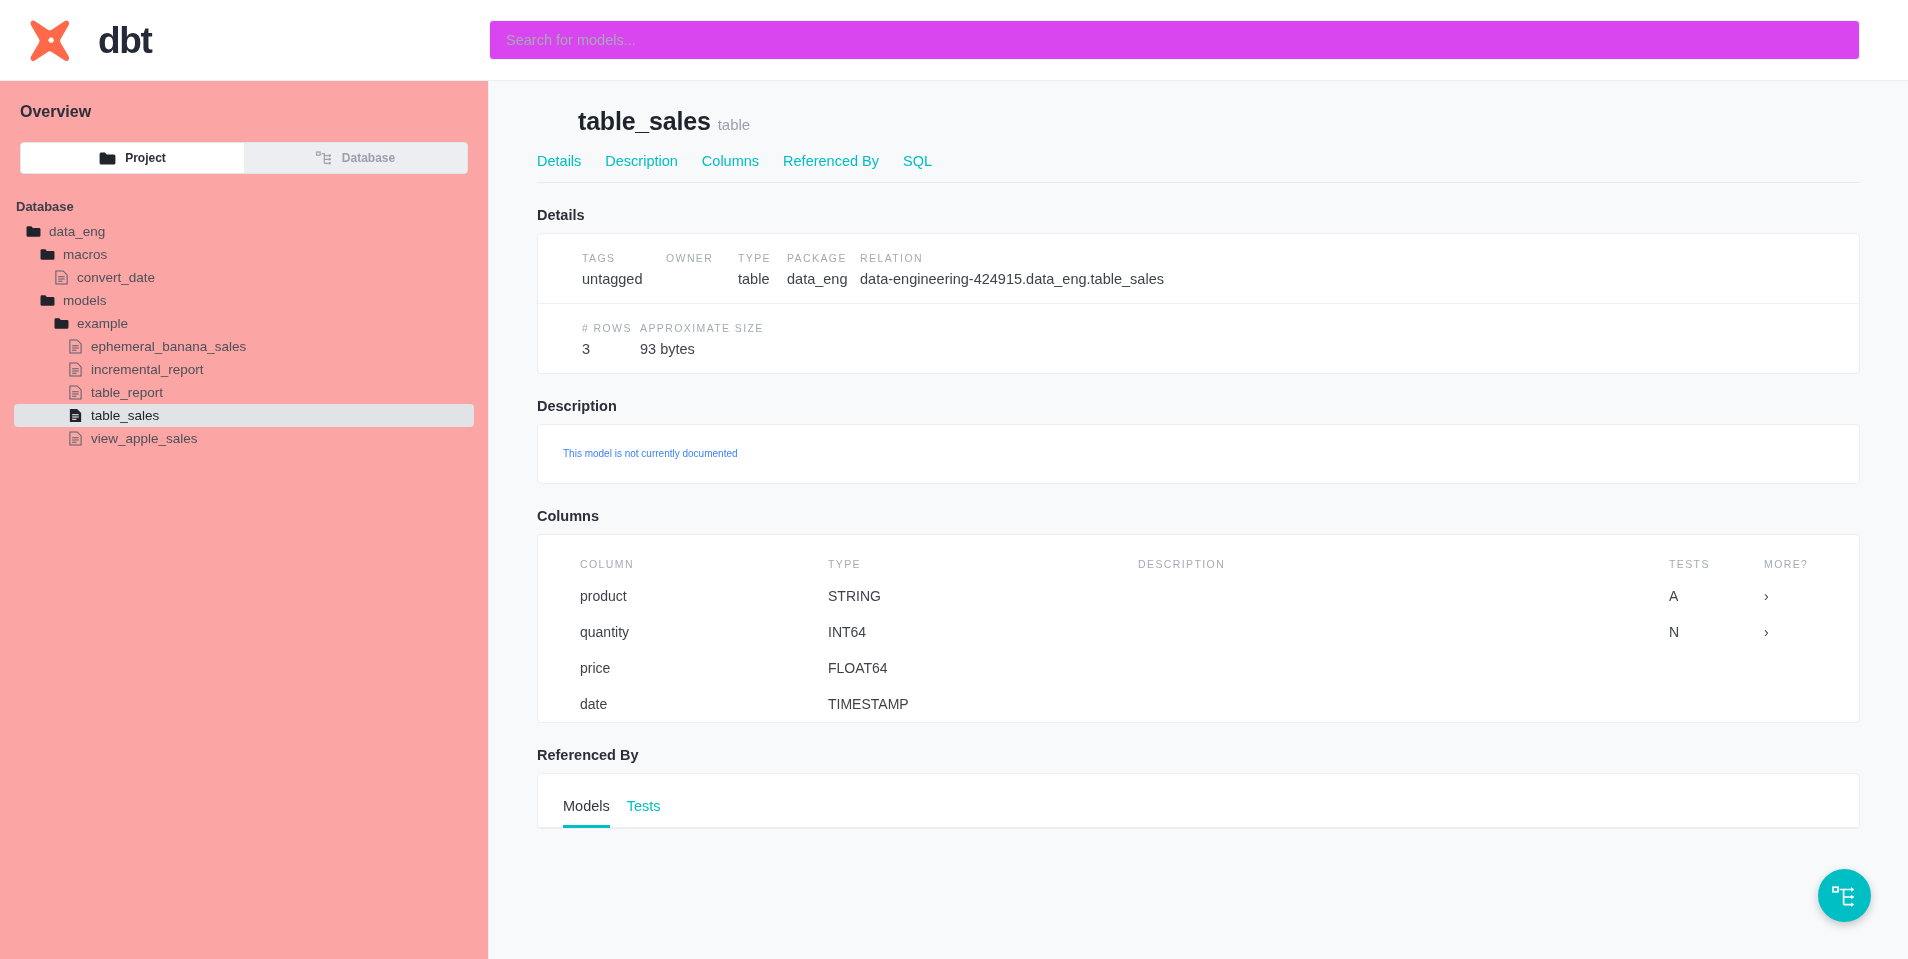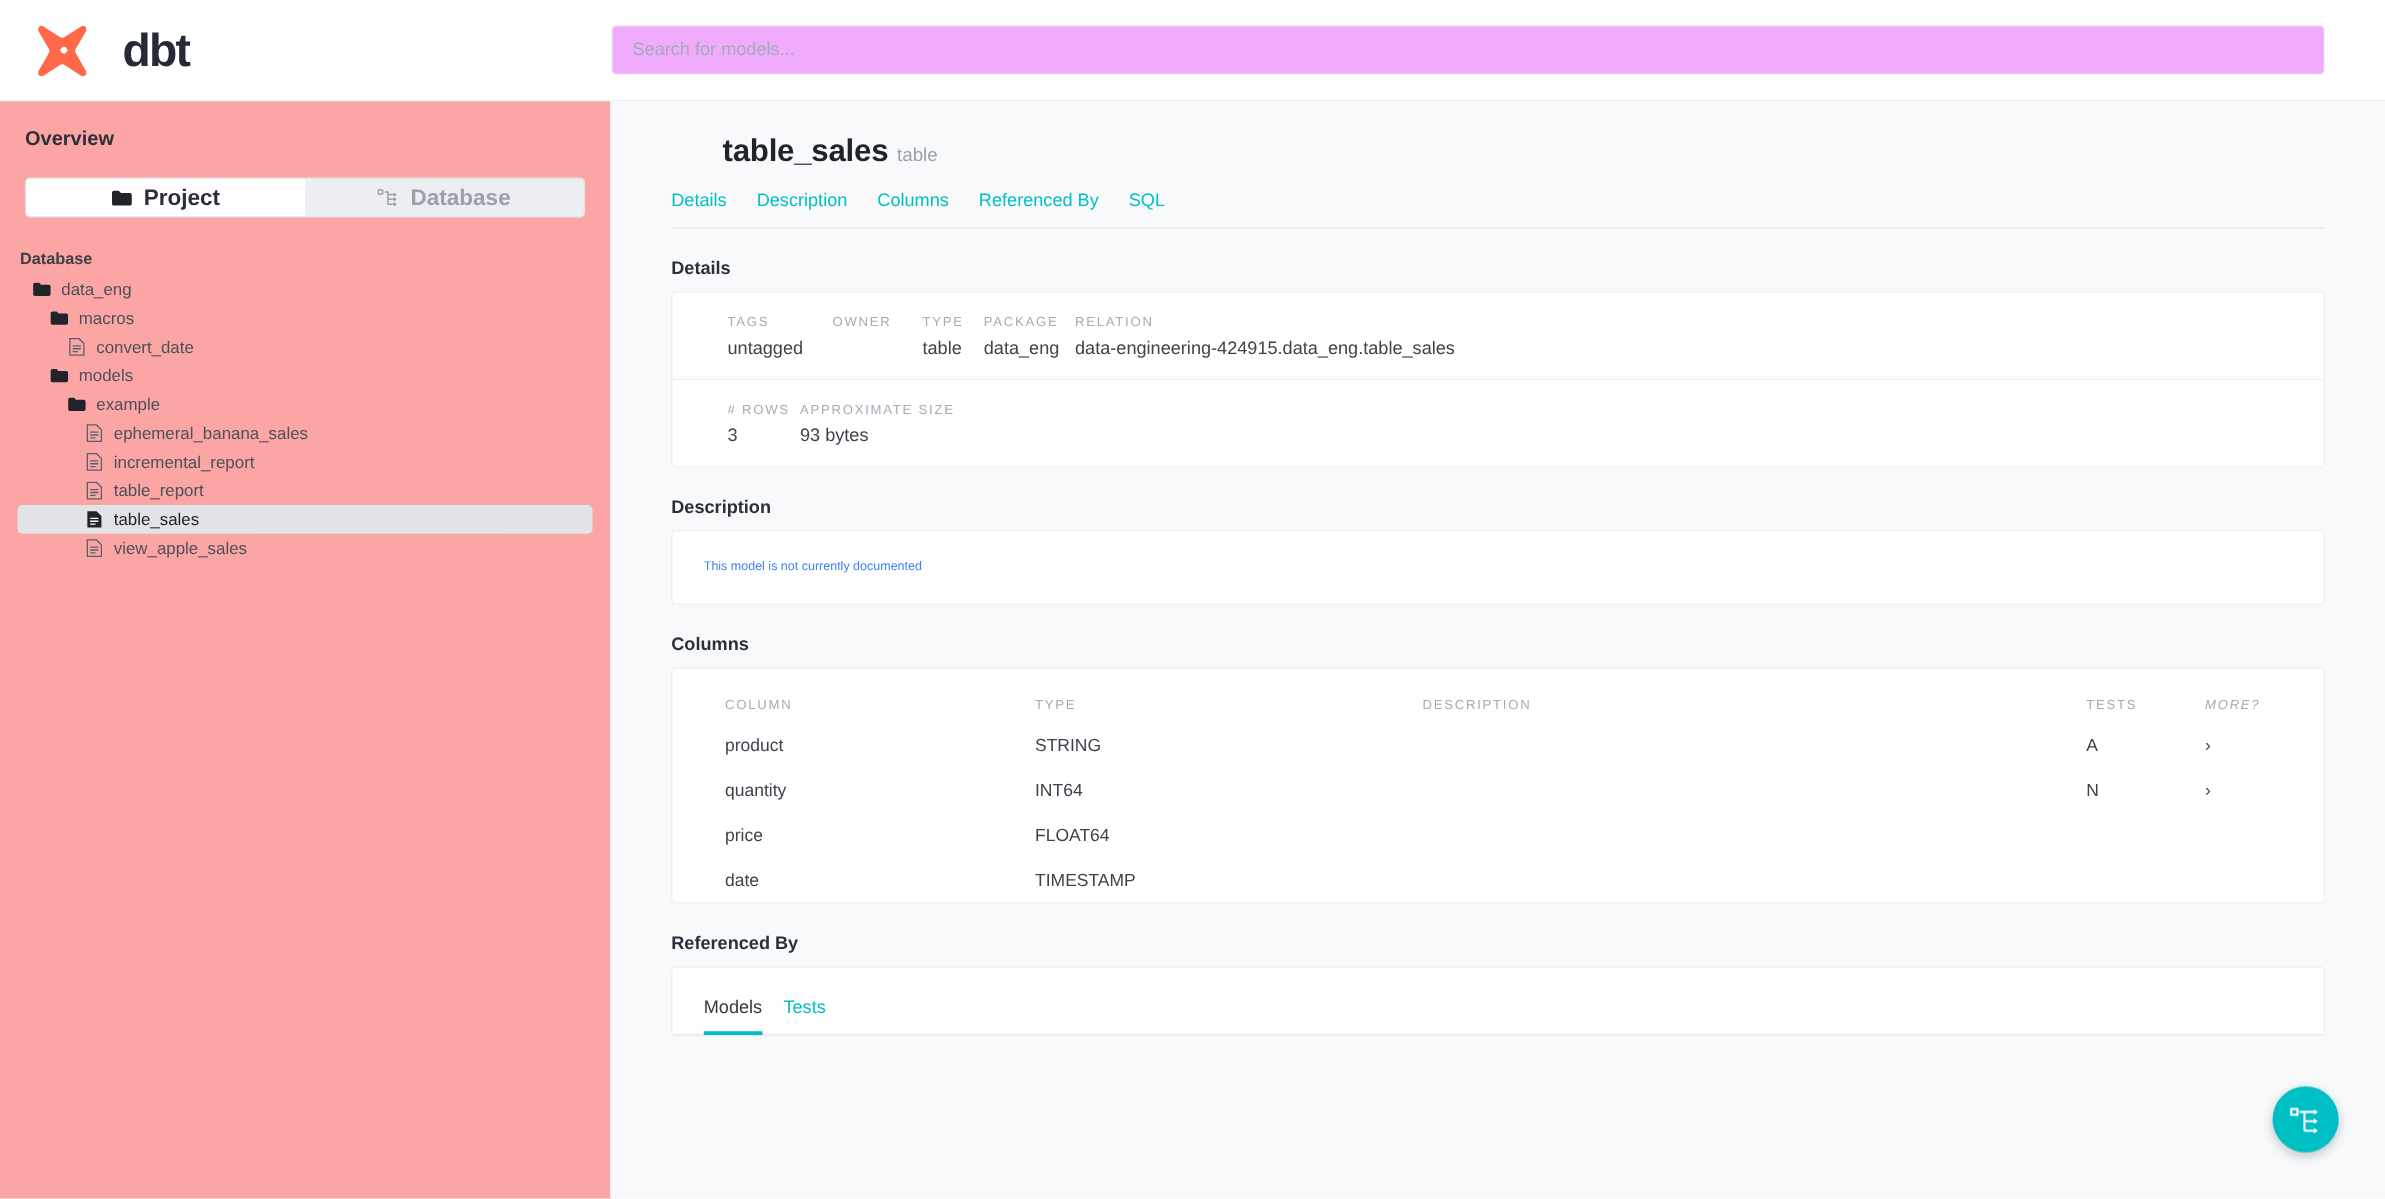--- a/index.html
+++ b/index.html
@@ -23,21 +23,21 @@
     display: flex; align-items: center;
     padding-left: 28px;
   }
   .logo { display: flex; align-items: center; gap: 23px; }
   .logo-mark { width: 47px; height: 42px; display:block; }
   .logo-word { font-size: 37px; font-weight: 700; color: #262a38; letter-spacing: -1.4px; line-height: 1; }
 
   .search-wrap { flex: 1; padding-right: 48px; }
   .search-input {
     width: 100%; height: 40px;
-    background: #f0abfc;
+    background: #d946ef;
     border: 1px solid #f1f3f5;
     border-radius: 4px;
     padding: 0 16px;
     font-size: 14.5px;
     font-family: "Liberation Sans", sans-serif;
     color: #33373f;
     outline: none;
   }
   .search-input::placeholder { color: #a4abb5; }
 
@@ -60,21 +60,21 @@
     display: flex;
     margin: 0 20px 22px 20px;
     border: 1px solid #e2e5ea;
     border-radius: 4px;
     overflow: hidden;
     background: #eceef1;
     height: 32px;
   }
   .toggle-btn {
     flex: 1; display: flex; align-items: center; justify-content: center;
-    gap: 9px; font-size: 18px; cursor: pointer;
+    gap: 9px; font-size: 12px; cursor: pointer;
     background: #eceef1; color: #9aa1ac; font-weight: 700;
     border: none; font-family: "Liberation Sans", sans-serif;
   }
   .toggle-btn.active { background: #ffffff; color: #2b2f3a; }
   .toggle-btn svg { display:block; }
 
   .tree { padding: 0 14px 0 14px; }
   .tree-heading {
     font-size: 13px; font-weight: 700; color: #3b4049;
     padding: 3px 0 6px 2px;
@@ -129,21 +129,21 @@
   }
   table.columns td {
     font-size: 14px; color: #3e434b;
     padding: 10px 0 10px 0; height: 34px;
   }
   table.columns th:first-child, table.columns td:first-child { padding-left: 42px; }
   .col-col { width: 290px; }
   .col-type { width: 310px; }
   .col-desc { width: auto; }
   .col-tests { width: 95px; text-align: left; }
-  .col-more { width: 95px; text-align: left; font-style: italic; }
+  .col-more { width: 95px; text-align: left; }
   .tests-badge { font-size: 13.5px; color: #7e858f; }
   .chev { font-size: 14px; color: #99a0aa; cursor: pointer; }
 
   .refby-body { padding: 24px 0 0 0; }
   .tabs { display: flex; gap: 17px; padding: 0 25px; }
   .tab { font-size: 14.5px; color: #00bfc4; cursor: pointer; padding-bottom: 11px; }
   .tab.active { color: #33373f; border-bottom: 3px solid #00bfc4; }
   .tabs-rule { border-bottom: 1px solid #eceef1; margin-top: -1px; }
 
   

